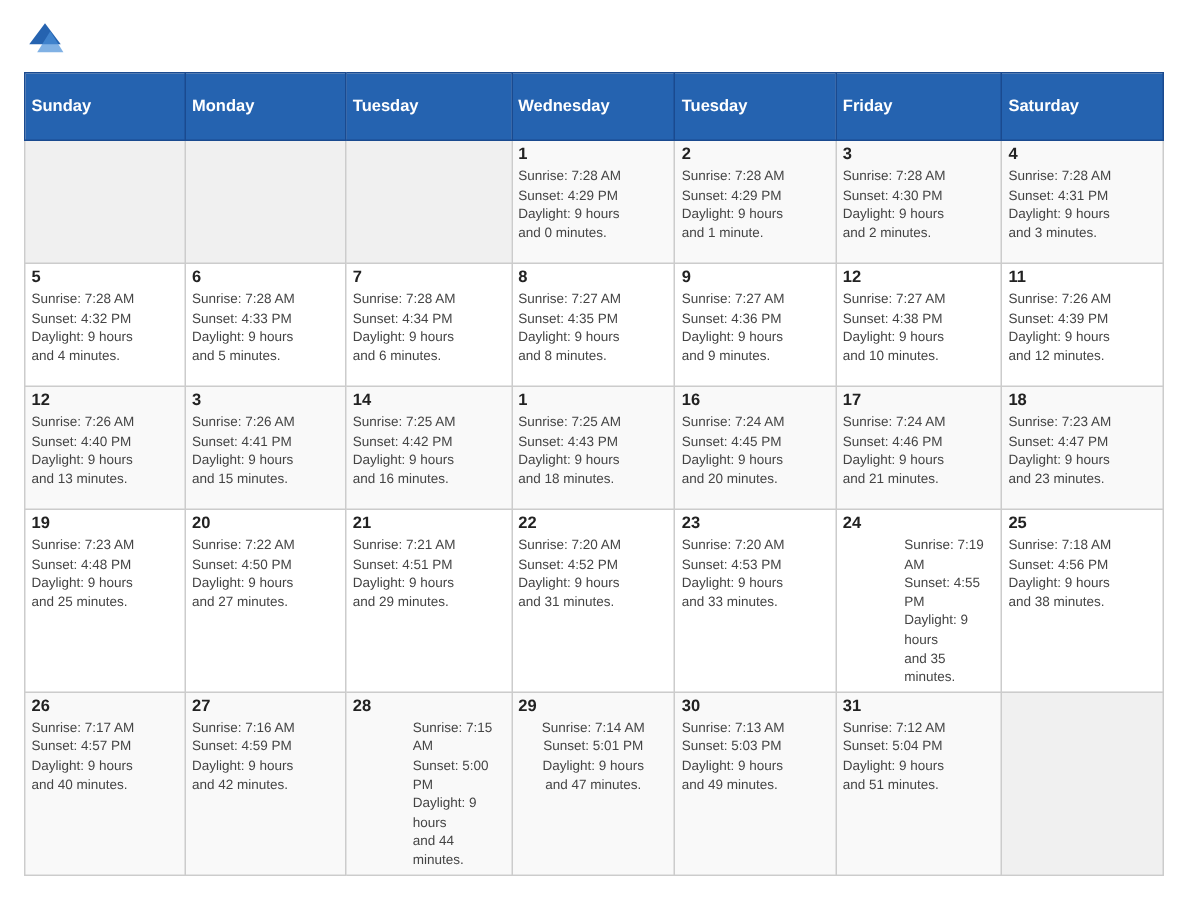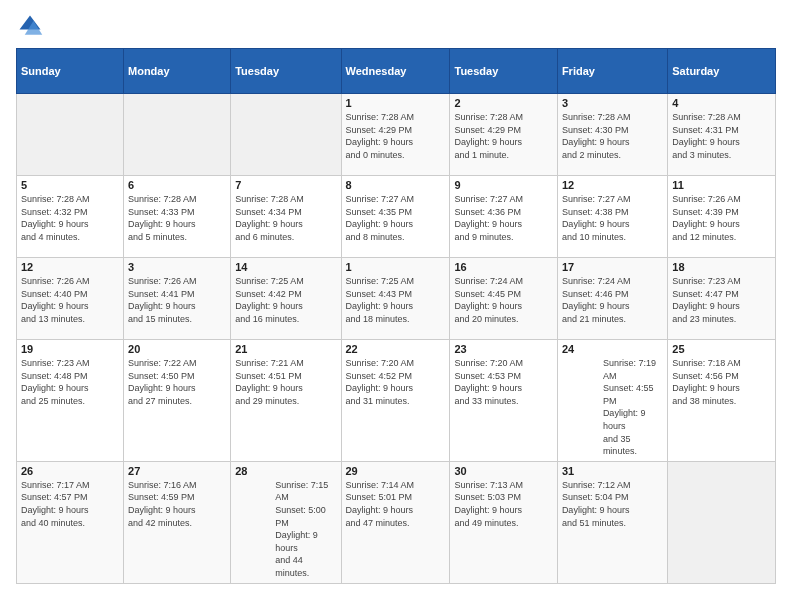--- a/index.html
+++ b/index.html
@@ -339,21 +339,21 @@
           </td>
           <td>
             <span class="day-num">28</span>
             <div class="day-info" style="white-space: pre-line; margin-left: 40px;">Sunrise: 7:15 AM
 Sunset: 5:00 PM
 Daylight: 9 hours
 and 44 minutes.</div>
           </td>
           <td>
             <span class="day-num">29</span>
-            <div class="day-info" style="white-space: pre-line;">Sunrise: 7:14 AM
+            <div class="day-info" style="white-space: pre-line; text-align: center;">Sunrise: 7:14 AM
 Sunset: 5:01 PM
 Daylight: 9 hours
 and 47 minutes.</div>
           </td>
           <td>
             <span class="day-num">30</span>
             <div class="day-info" style="white-space: pre-line;">Sunrise: 7:13 AM
 Sunset: 5:03 PM
 Daylight: 9 hours
 and 49 minutes.</div>

